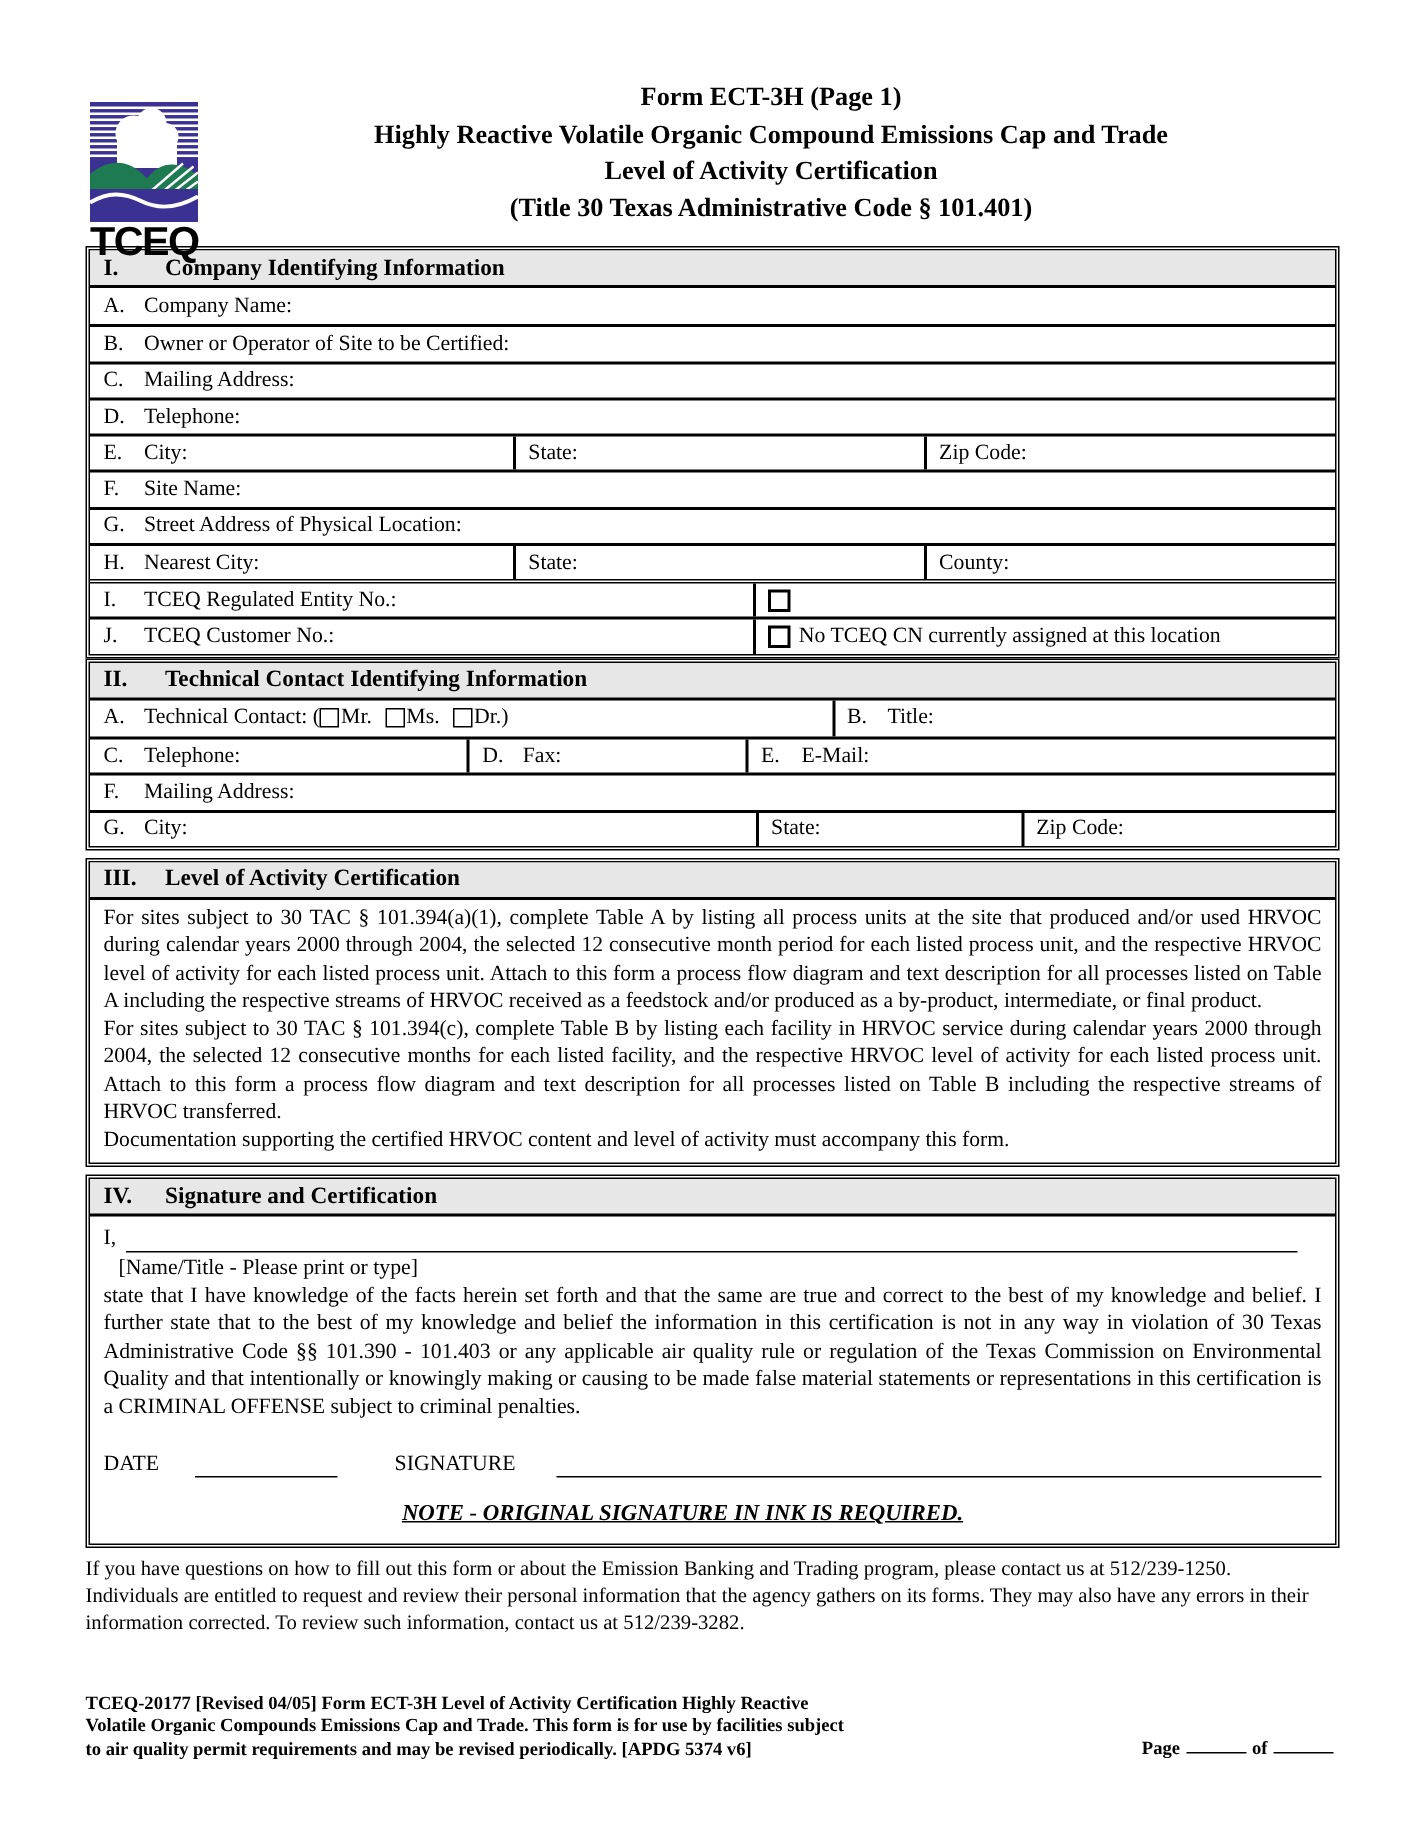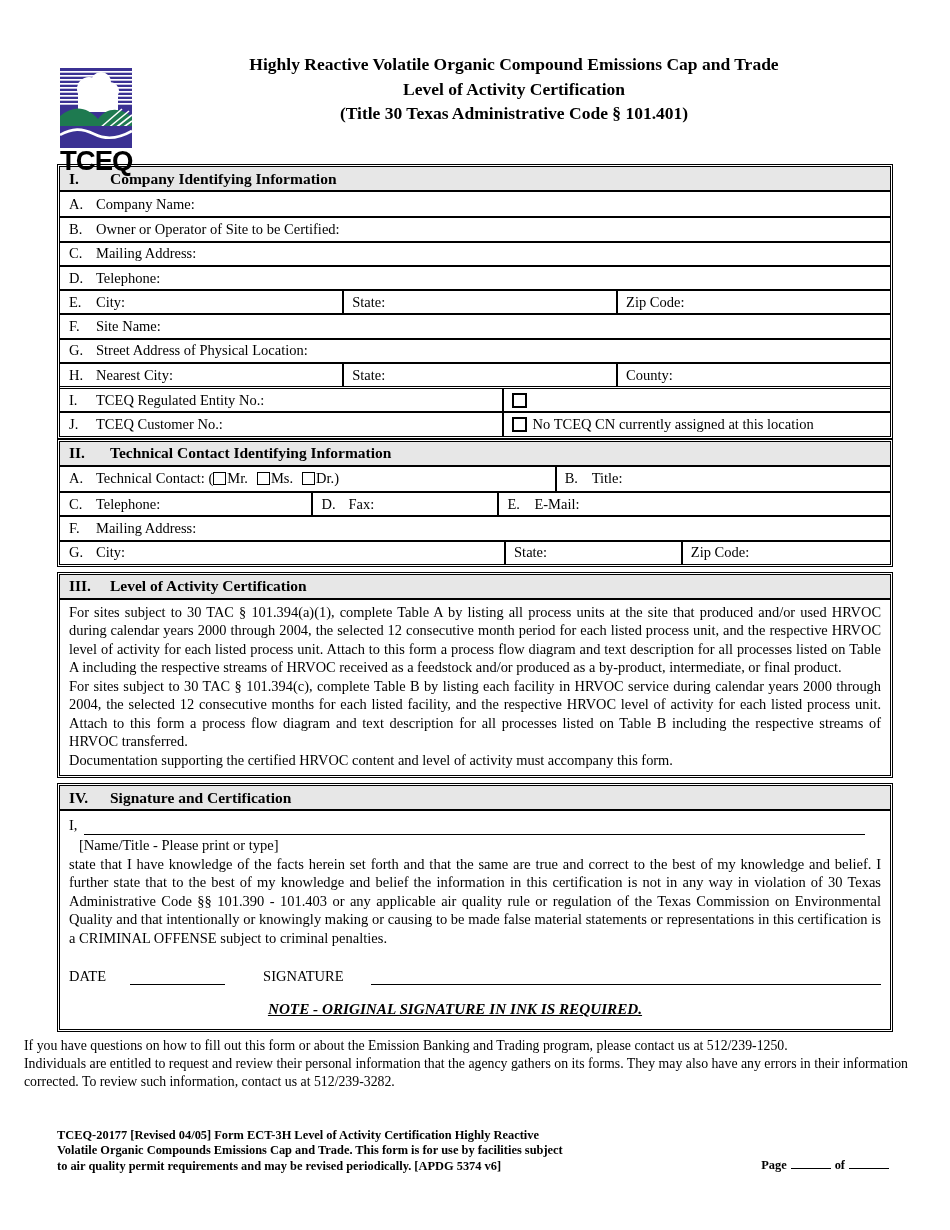--- a/index.html
+++ b/index.html
@@ -60,21 +60,21 @@
   .stmt { text-align: justify; margin: 0; }
   .dsrow { display: flex; align-items: flex-end; margin-top: 19px; gap: 20px; }
   .dslbl { flex: none; }
   .dslbl.sig { margin-left: 18px; }
   .blank { display: inline-block; border-bottom: 1.5px solid #000; height: 17px; }
   .date-blank { width: 95px; margin-left: 4px; }
   .note { text-align: center; font-weight: bold; font-style: italic; text-decoration: underline;
           font-size: 15.2px; margin: 15px 40px 4px 0; }
 
   
-  .contact { margin: 5px 24px 0; font-size: 13.8px; line-height: 18.2px; }
+  .contact { margin: 5px 57px 0; font-size: 13.8px; line-height: 18.2px; }
   .contact p { margin: 0; }
   .bottom { position: absolute; left: 57px; top: 1128px; width: 836px;
             display: flex; justify-content: space-between; align-items: flex-end;
             font-weight: bold; font-size: 12.4px; line-height: 15.4px; }
   .bottom-left { width: 540px; }
   .page-of { white-space: nowrap; padding-bottom: 1px; }
   .pg-blank { display: inline-block; width: 40px; border-bottom: 1.5px solid #000; height: 12px; margin: 0 4px; }
 </style>
 </head>
 <body>
@@ -108,20 +108,21 @@
           <line x1="47" y1="61" x2="69" y2="43"></line>
           <line x1="54" y1="61" x2="72" y2="47"></line>
           <line x1="61" y1="61" x2="72" y2="53"></line>
         </g>
         <rect x="0" y="58" width="72" height="22" fill="#3b3193"></rect>
         <path d="M0 67 C12 60 22 60 34 66 C46 72 58 71 72 63" stroke="#ffffff" stroke-width="2.6" fill="none"></path>
       </svg>
       <div class="logo-text">TCEQ</div>
     </div>
     <div class="titles">
+      <div>Form ECT-3H (Page 1)</div>
       <div>Highly Reactive Volatile Organic Compound Emissions Cap and Trade</div>
       <div>Level of Activity Certification</div>
       <div>(Title 30 Texas Administrative Code § 101.401)</div>
     </div>
   </div>
 
   <div class="sec" id="sec1">
     <div class="sec-h">
       <span class="sec-num">I.</span>
       <span class="sec-title">Company Identifying Information</span>

